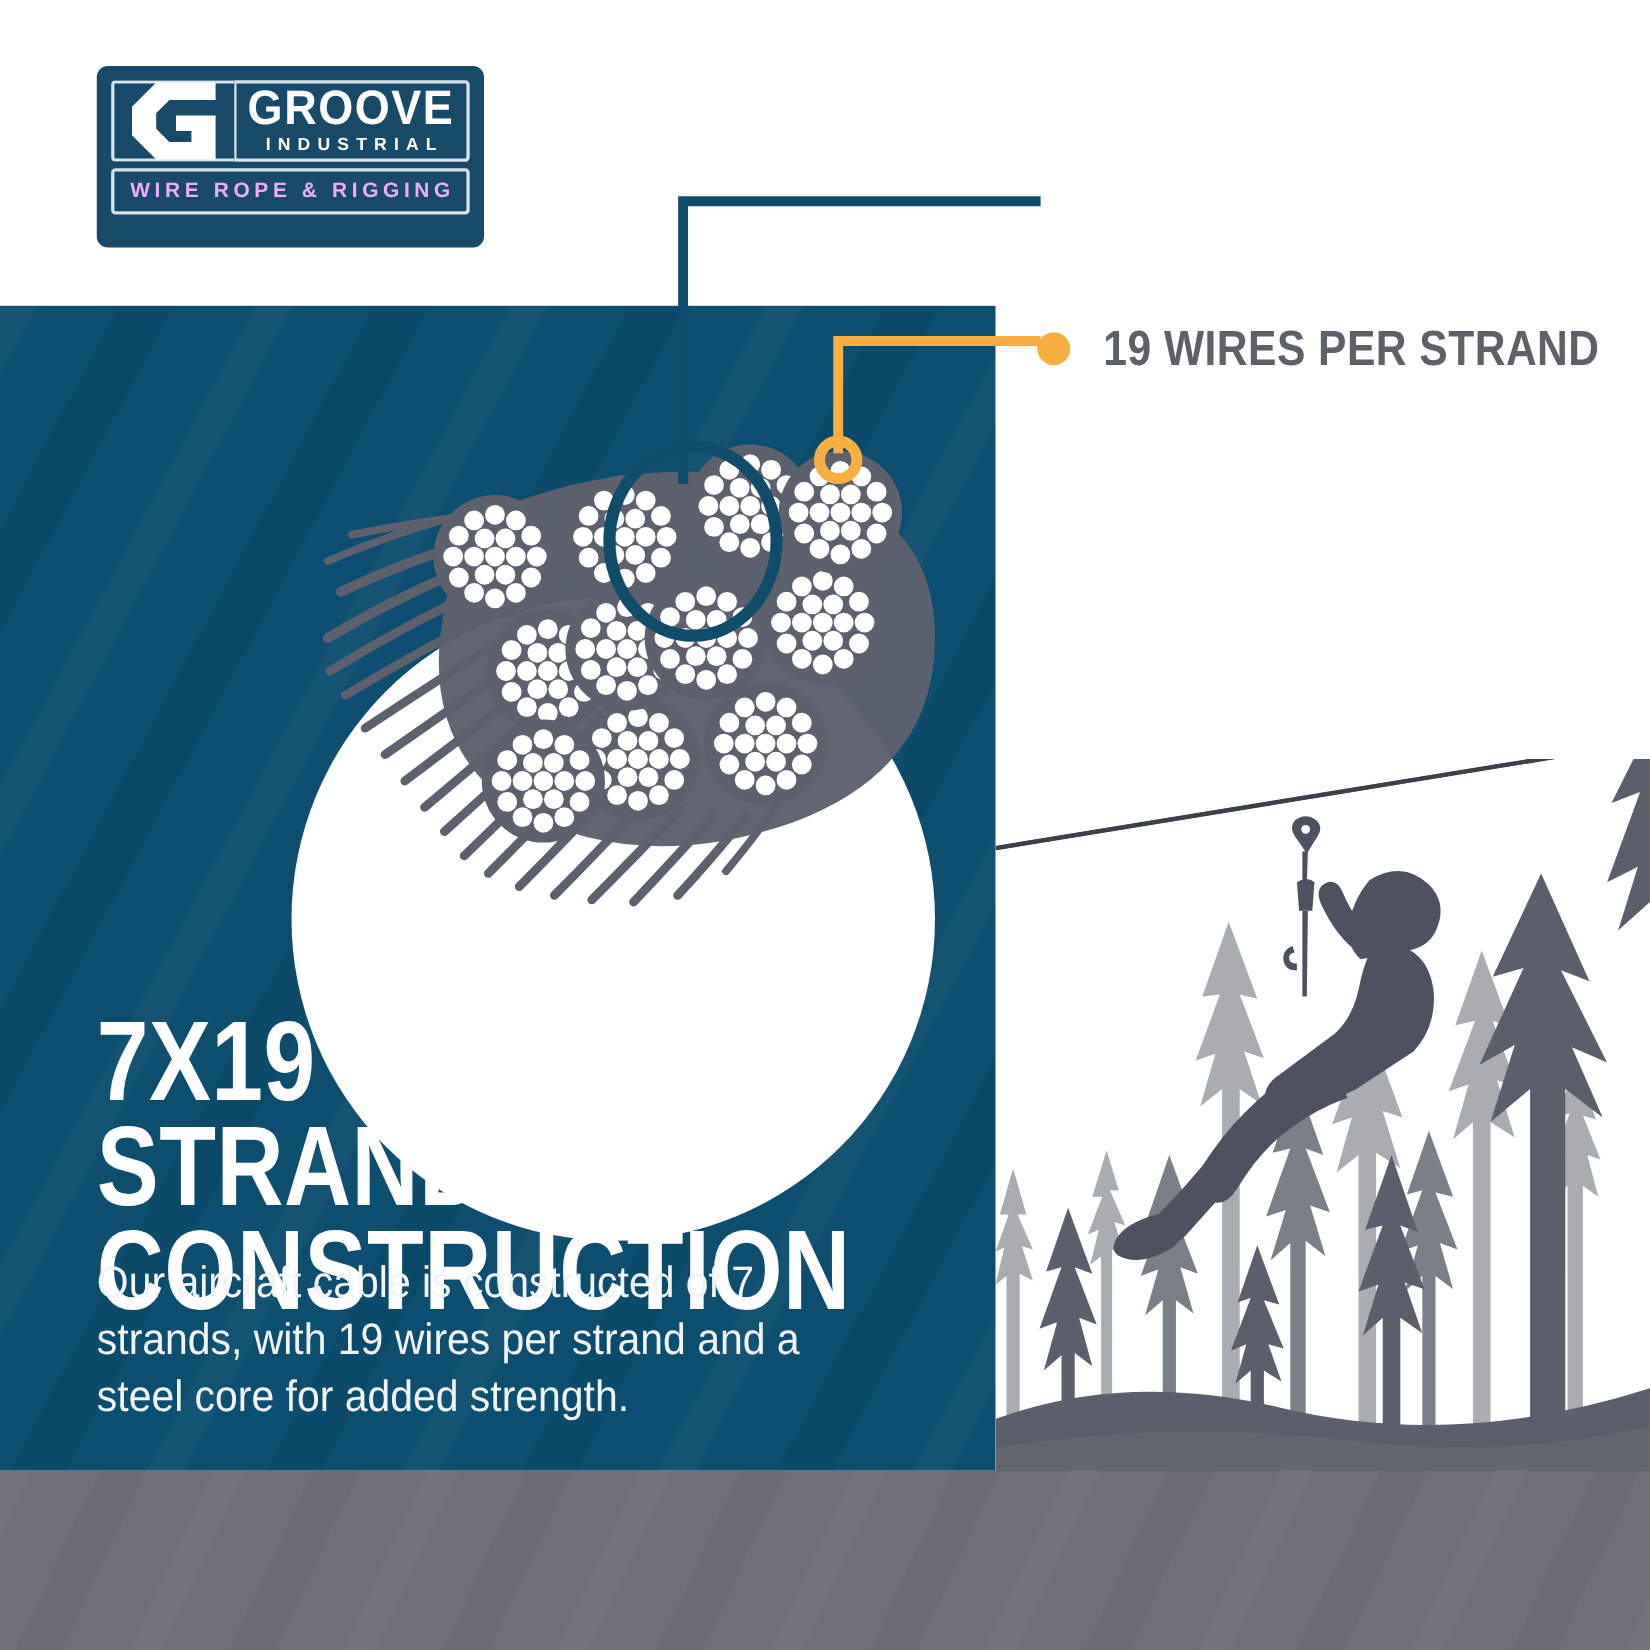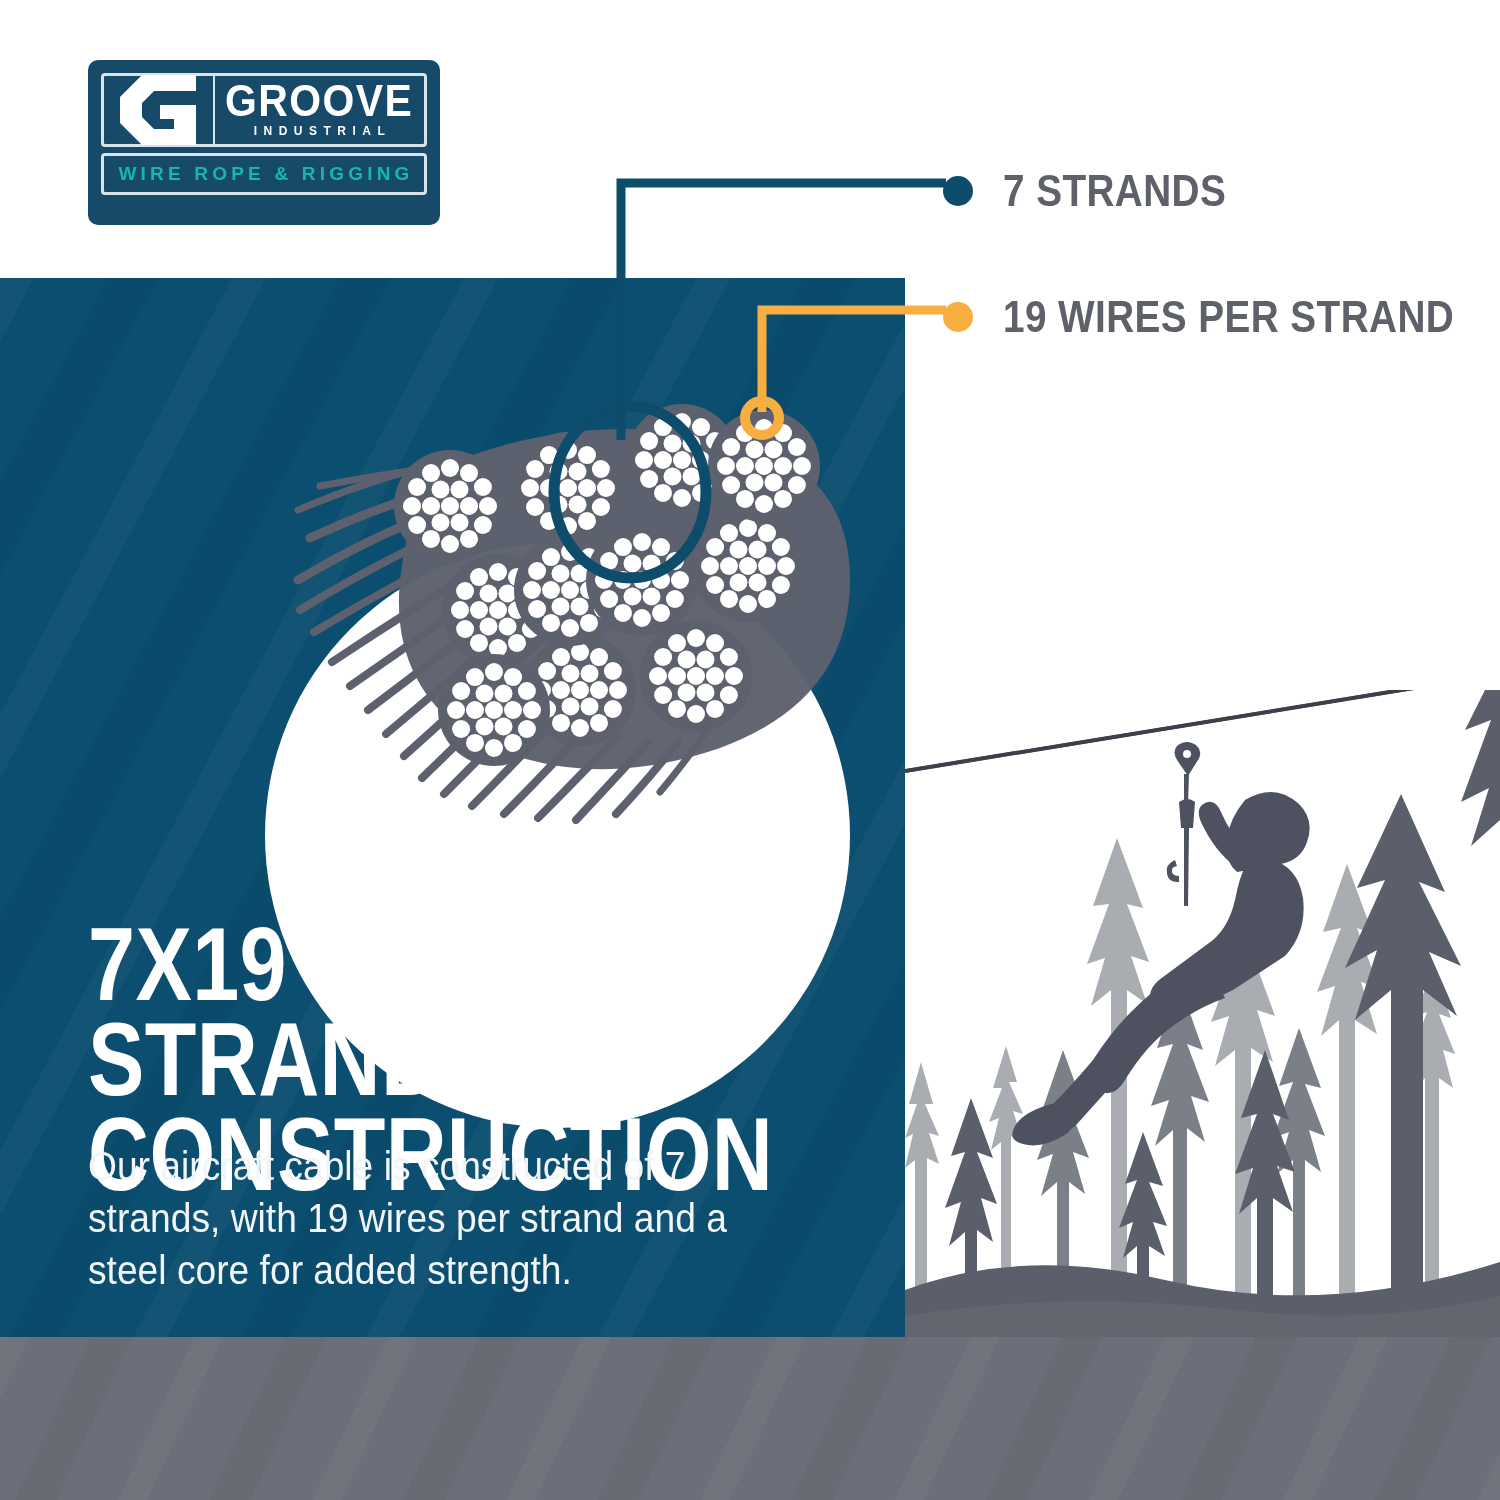--- a/index.html
+++ b/index.html
@@ -69,30 +69,30 @@
     display:flex;flex-direction:column;
     align-items:center;justify-content:center;
     padding-bottom:2px;
   }
   .logo-name{
     color:#ffffff;font-weight:bold;font-size:44px;line-height:.95;
     letter-spacing:1.5px;transform:scaleX(.93);
     font-family:"Liberation Sans",sans-serif;
   }
   .logo-sub{
-    color:#ffffff;font-weight:bold;font-size:12px;line-height:1.1;
+    color:#ffffff;font-weight:bold;font-size:16px;line-height:1.1;
     letter-spacing:6.5px;margin-top:3px;padding-left:6px;
   }
   .logo-tag{
     height:42px;margin-top:6px;
     border:3px solid #D9E3EA;border-radius:4px;
     display:flex;align-items:center;justify-content:center;
   }
   .logo-tag span{
-    color:#14b8a6;font-weight:bold;font-size:19px;
+    color:#f0abfc;font-weight:bold;font-size:19px;
     letter-spacing:4.2px;padding-left:4px;
   }
 
   
   .callout-lines{position:absolute;left:0;top:0;width:1500px;height:1500px;}
   .callout{
     position:absolute;display:flex;align-items:center;
   }
   .dot{
     width:30px;height:30px;border-radius:50%;flex:0 0 auto;
@@ -273,24 +273,20 @@
     <circle cx="512" cy="138" r="17" fill="none" stroke="#F9AE41" stroke-width="10"></circle>
   </svg>
 
   <svg class="callout-lines" viewBox="0 0 1500 1500">
 
     <path d="M621 440 L621 183 L946 183" fill="none" stroke="#0E4C6B" stroke-width="9"></path>
 
     <path d="M762 412 L762 310 L946 310" fill="none" stroke="#F9AE41" stroke-width="9"></path>
   </svg>
 
-  <div class="callout" id="callout-0">
-    <span class="dot navy"></span>
-    <span class="callout-label">7 STRANDS</span>
-  </div>
 
   <div class="callout" id="callout-1">
     <span class="dot amber"></span>
     <span class="callout-label">19 WIRES PER STRAND</span>
   </div>
 
 
   <div class="logo">
     <div class="logo-top">
       <div class="logo-mark">

